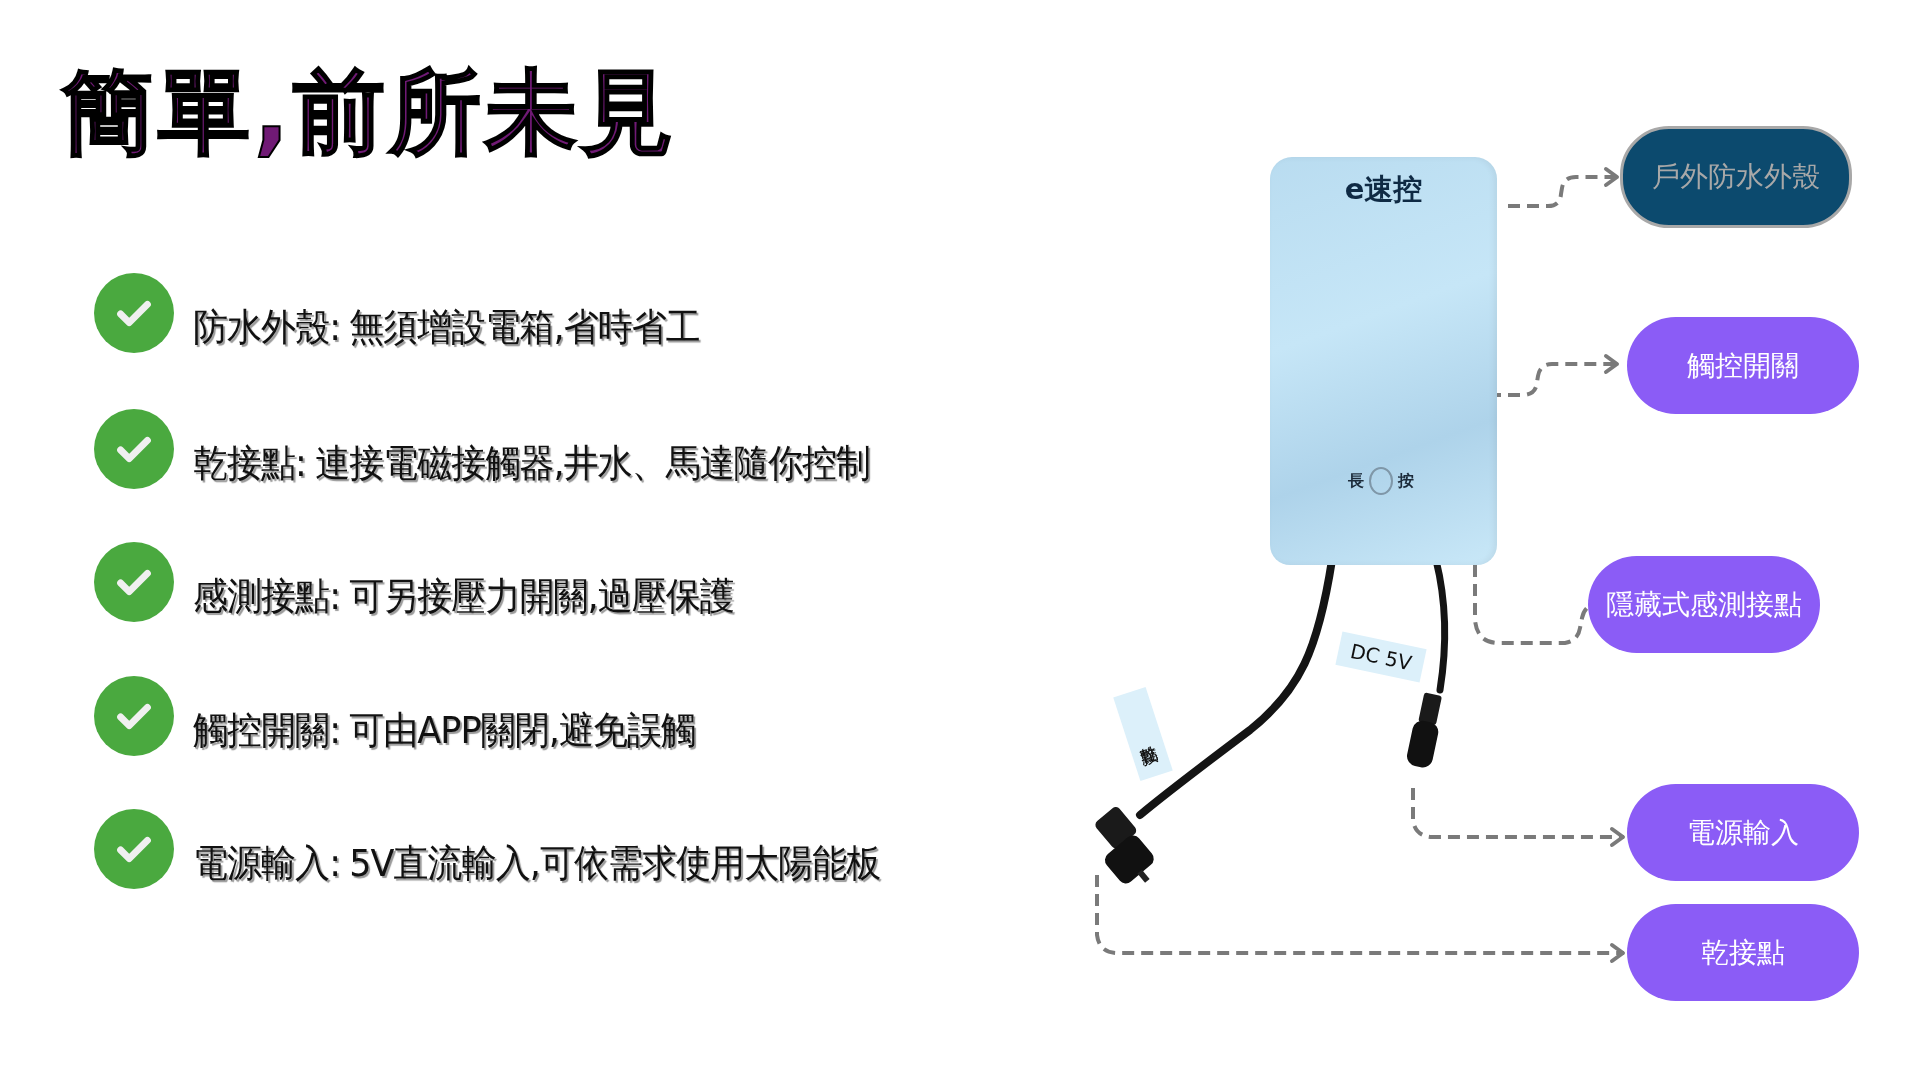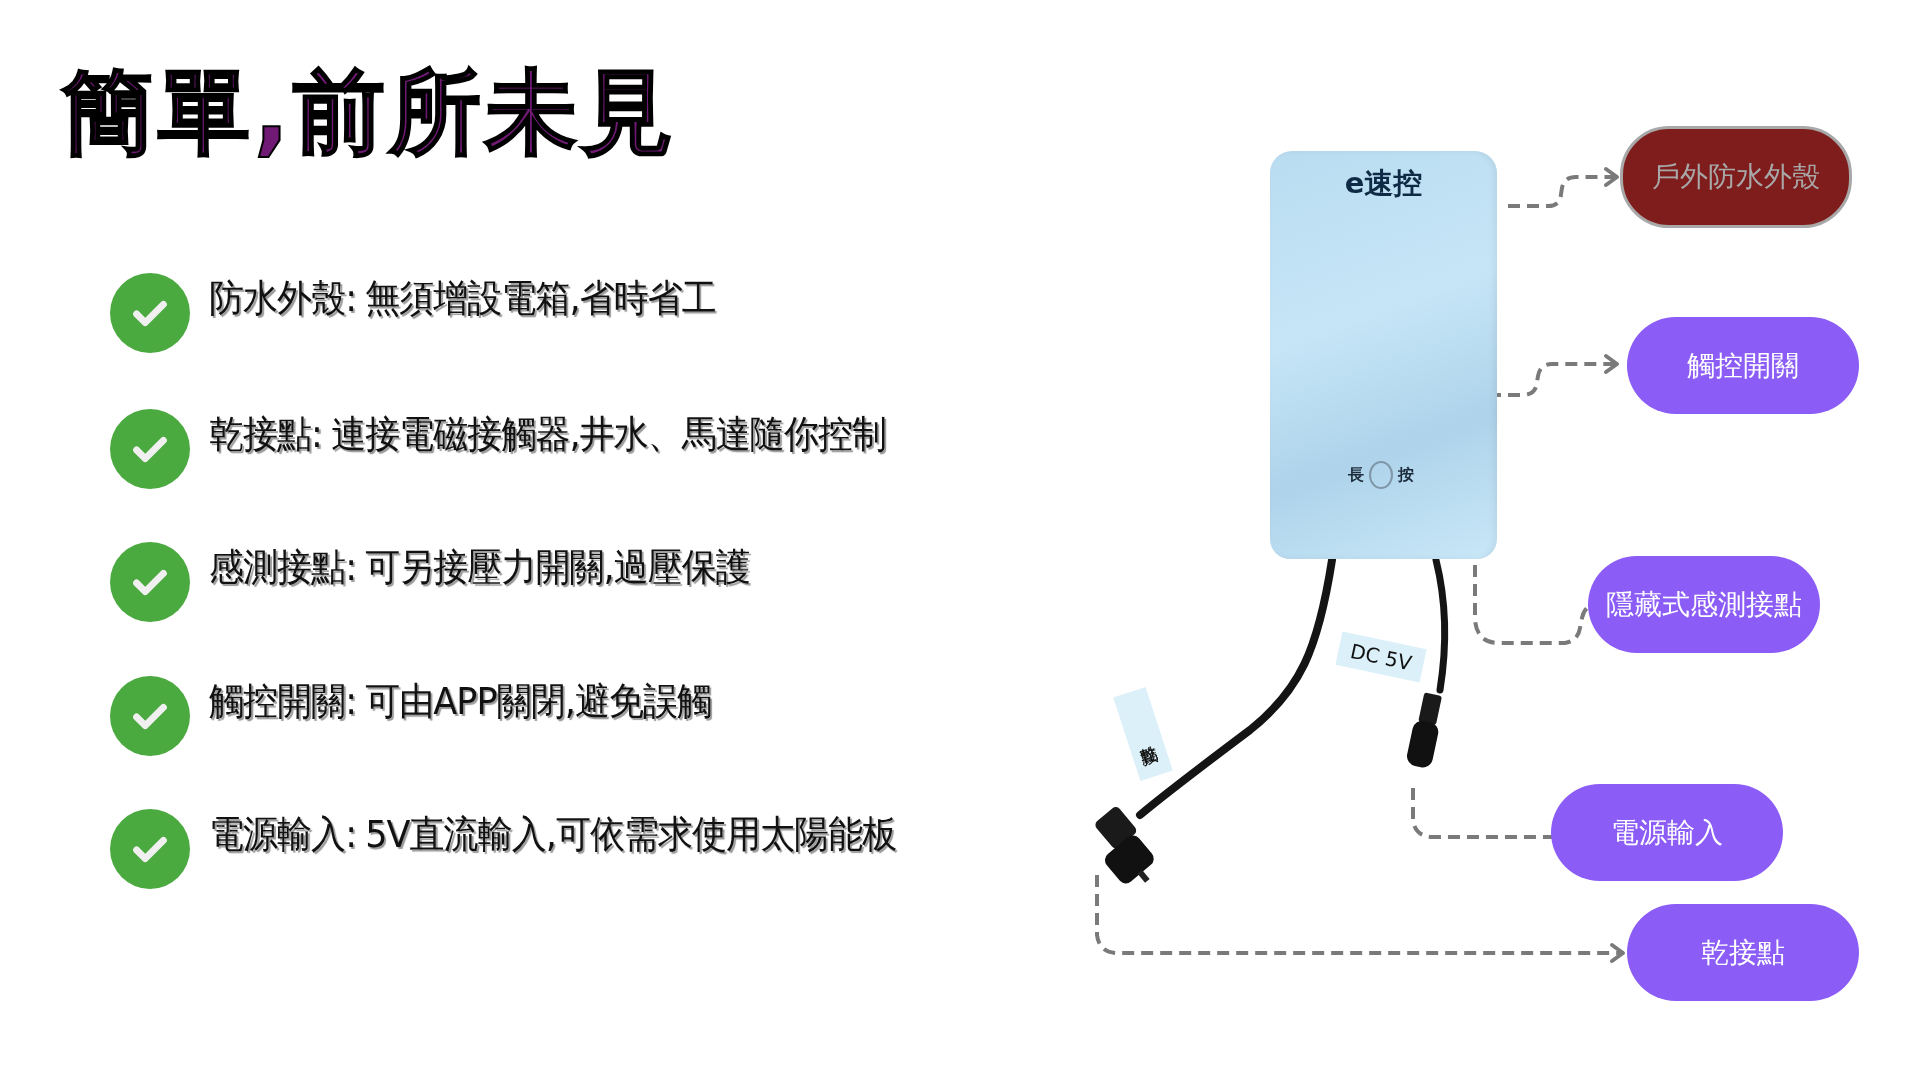--- a/index.html
+++ b/index.html
@@ -1,41 +1,41 @@
 <!DOCTYPE html>
 <html><head>
 <meta charset="utf-8">
 <style>
   html, body { margin:0; padding:0; }
   body { width:1920px; height:1080px; position:relative; background:#ffffff; overflow:hidden;
          font-family:"DejaVu Sans","Liberation Sans",sans-serif; }
   .title { position:absolute; left:62px; top:58px; font-size:92px; font-weight:900; color:#701a75;
            letter-spacing:4px; line-height:110px; white-space:nowrap; -webkit-text-stroke:2px #000; }
-  .feature { position:absolute; left:110px; height:80px; display:flex; align-items:flex-start; white-space:nowrap; }
+  .feature { position:absolute; left:94px; height:80px; display:flex; align-items:flex-end; white-space:nowrap; }
   .check { width:80px; height:80px; border-radius:50%; background:#4aa93f; display:flex; align-items:center;
            justify-content:center; flex:none; }
   .check svg { width:46px; height:46px; }
   .feature-text { margin-left:19px; font-size:38px; color:#111; letter-spacing:-1px;
                   text-shadow:2px 2px 1px #9a9a9a; transform:scaleX(0.92); transform-origin:left center; }
   .feature-text .k { margin-right:10px; }
 
   
-  .device { position:absolute; left:1270px; top:151px; width:227px; height:408px;
+  .device { position:absolute; left:1270px; top:157px; width:227px; height:408px;
             border-radius:22px 22px 20px 20px;
             background:linear-gradient(160deg,#b9dcf0 0%,#c6e6f7 40%,#aed3ea 70%,#c9e8f8 100%);
             box-shadow: inset -3px 0 6px rgba(0,0,0,0.06); }
   .brand { position:absolute; left:0; right:0; top:13px; text-align:center; font-size:29px; font-weight:bold; color:#0f2a44; }
   .press { position:absolute; left:78px; top:310px; display:flex; align-items:center; font-size:16px; font-weight:bold; color:#1c2b3a; }
   .press .ring { width:20px; height:24px; border-radius:50%; border:2px solid #7f97a8; margin:0 5px; }
   .tag { position:absolute; background:#dcf0fa; font-size:20px; color:#111; display:flex; align-items:center; justify-content:center; }
 
   
   .pill { position:absolute; width:232px; height:97px; border-radius:49px; display:flex; align-items:center;
           justify-content:center; font-size:28px; color:#fff; background:#8b5cf6; white-space:nowrap; }
-  .pill.outline { background:#7f1d1d; border:3px solid #a8a8a8; color:#a8a8a8; width:226px; height:96px; }
+  .pill.outline { background:#0c4a6e; border:3px solid #a8a8a8; color:#a8a8a8; width:226px; height:96px; }
 
   svg.lines { position:absolute; left:0; top:0; }
 </style>
 </head>
 <body>
 
 <div class="title">簡單,前所未見</div>
 
 <div class="feature" style="top:273px">
   <span class="check">
@@ -119,14 +119,14 @@
   <div class="press">
     <span>長</span>
     <span class="ring"></span>
     <span>按</span>
   </div>
 </div>
 
 <div class="pill outline" style="left:1620px;top:126px;">戶外防水外殼</div>
 <div class="pill" style="left:1627px;top:317px;">觸控開關</div>
 <div class="pill" style="left:1588px;top:556px;">隱藏式感測接點</div>
-<div class="pill" style="left:1551px;top:784px;">電源輸入</div>
+<div class="pill" style="left:1627px;top:784px;">電源輸入</div>
 <div class="pill" style="left:1627px;top:904px;">乾接點</div>
 
 </body></html>

